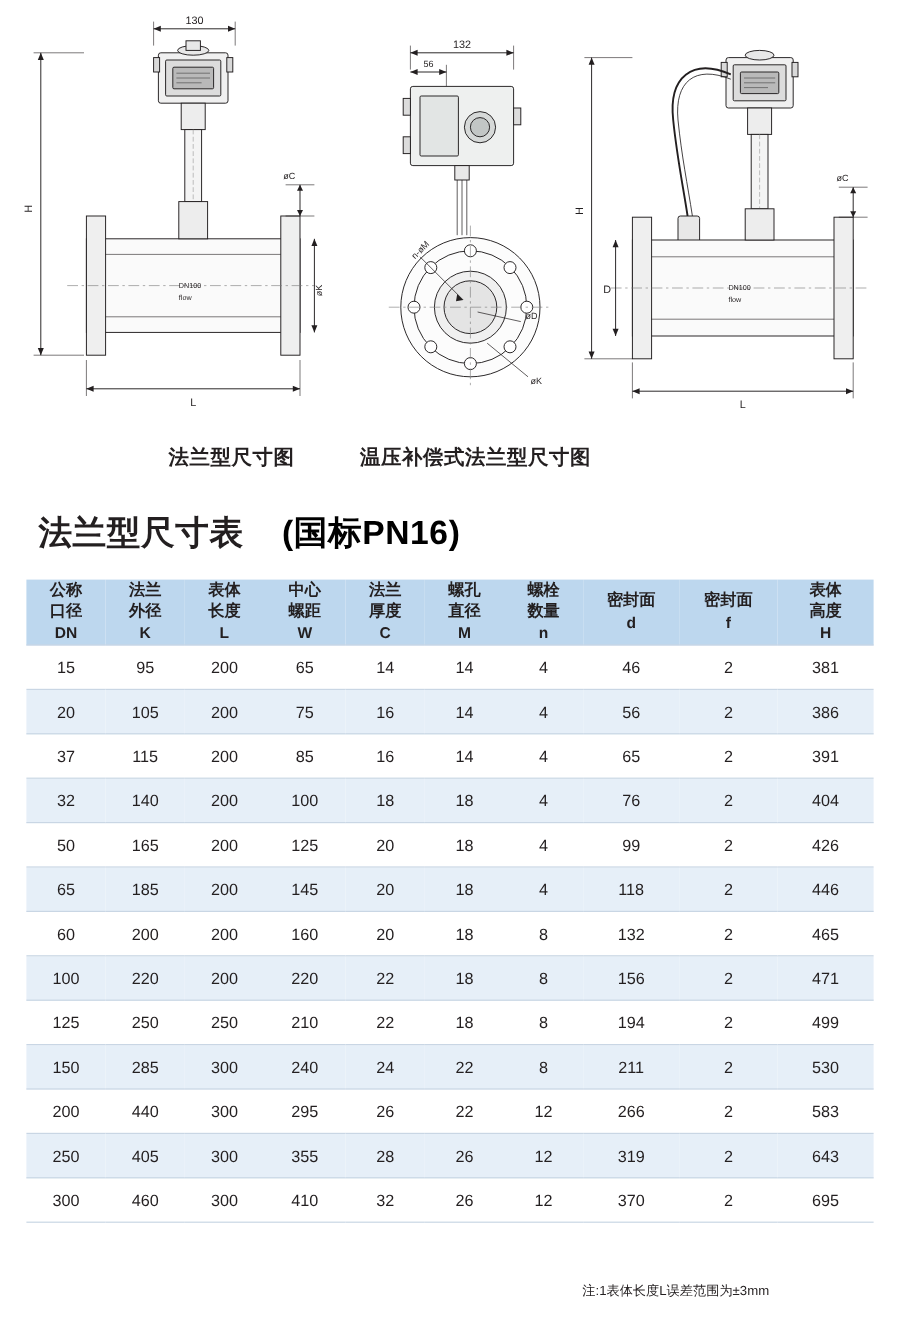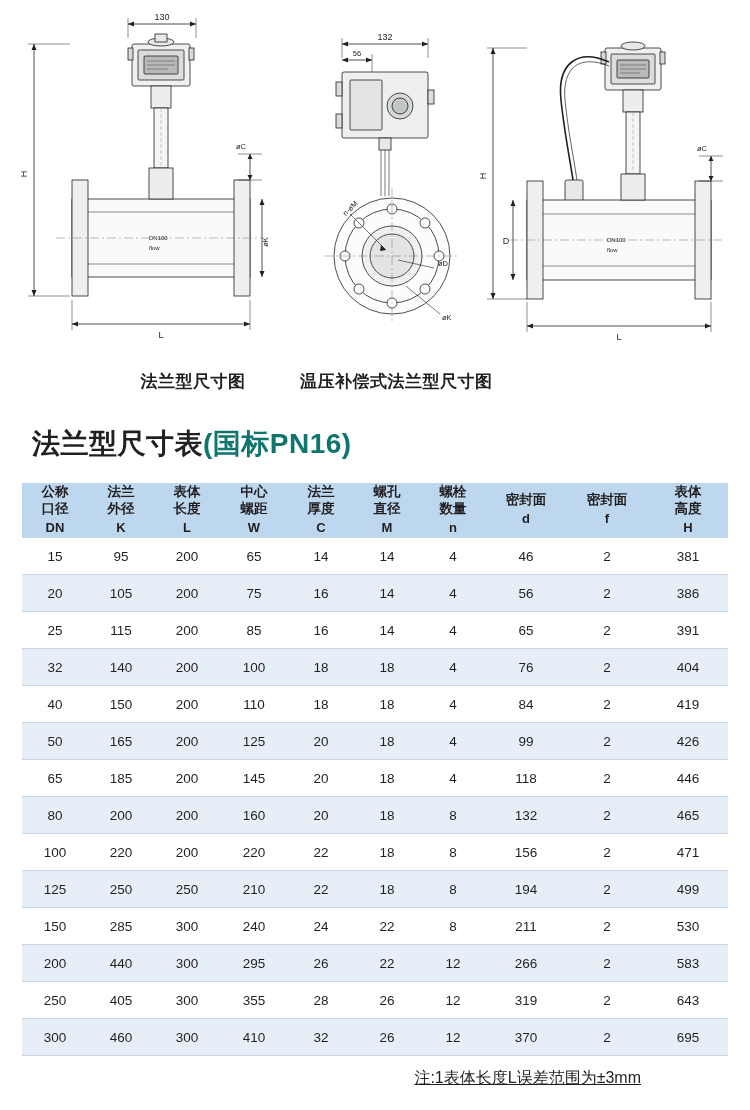--- a/index.html
+++ b/index.html
@@ -46,21 +46,21 @@
   .title-row {
     position: absolute;
     left: 32px;
     top: 425px;
     font-size: 28px;
     font-weight: bold;
     letter-spacing: 0.5px;
     white-space: nowrap;
   }
   .title-main { color: #231f20; text-align: right; }
-  .title-accent { color: #0f766e; }
+  .title-accent { color: #000000; margin-left: 32px; }
 
   
   .table-wrap {
     position: absolute;
     left: 22px;
     top: 483px;
     width: 706px;
   }
   table.dim {
     border-collapse: collapse;
@@ -104,23 +104,22 @@
     background: #ffffff;
   }
   tbody tr:last-child td {
     border-bottom: 1px solid #c9d6e4;
   }
 
   .note {
     position: absolute;
     right: 22px;
     top: 1068px;
-    font-size: 16px;
+    font-size: 11px;
     color: #231f20;
-    text-decoration: underline;
   }
 
   
   .dtext {
     font-family: "Liberation Sans", sans-serif;
     font-size: 9px;
     fill: #231f20;
   }
   .dtext.sm { font-size: 7.5px; }
   .dtext.xs { font-size: 6px; }
@@ -416,21 +415,21 @@
           <td>200</td>
           <td>75</td>
           <td>16</td>
           <td>14</td>
           <td>4</td>
           <td>56</td>
           <td>2</td>
           <td>386</td>
         </tr>
         <tr>
-          <td>25</td>
+          <td>37</td>
           <td>115</td>
           <td>200</td>
           <td>85</td>
           <td>16</td>
           <td>14</td>
           <td>4</td>
           <td>65</td>
           <td>2</td>
           <td>391</td>
         </tr>
@@ -440,32 +439,20 @@
           <td>200</td>
           <td>100</td>
           <td>18</td>
           <td>18</td>
           <td>4</td>
           <td>76</td>
           <td>2</td>
           <td>404</td>
         </tr>
         <tr>
-          <td>40</td>
-          <td>150</td>
-          <td>200</td>
-          <td>110</td>
-          <td>18</td>
-          <td>18</td>
-          <td>4</td>
-          <td>84</td>
-          <td>2</td>
-          <td>419</td>
-        </tr>
-        <tr>
           <td>50</td>
           <td>165</td>
           <td>200</td>
           <td>125</td>
           <td>20</td>
           <td>18</td>
           <td>4</td>
           <td>99</td>
           <td>2</td>
           <td>426</td>
@@ -476,21 +463,21 @@
           <td>200</td>
           <td>145</td>
           <td>20</td>
           <td>18</td>
           <td>4</td>
           <td>118</td>
           <td>2</td>
           <td>446</td>
         </tr>
         <tr>
-          <td>80</td>
+          <td>60</td>
           <td>200</td>
           <td>200</td>
           <td>160</td>
           <td>20</td>
           <td>18</td>
           <td>8</td>
           <td>132</td>
           <td>2</td>
           <td>465</td>
         </tr>

